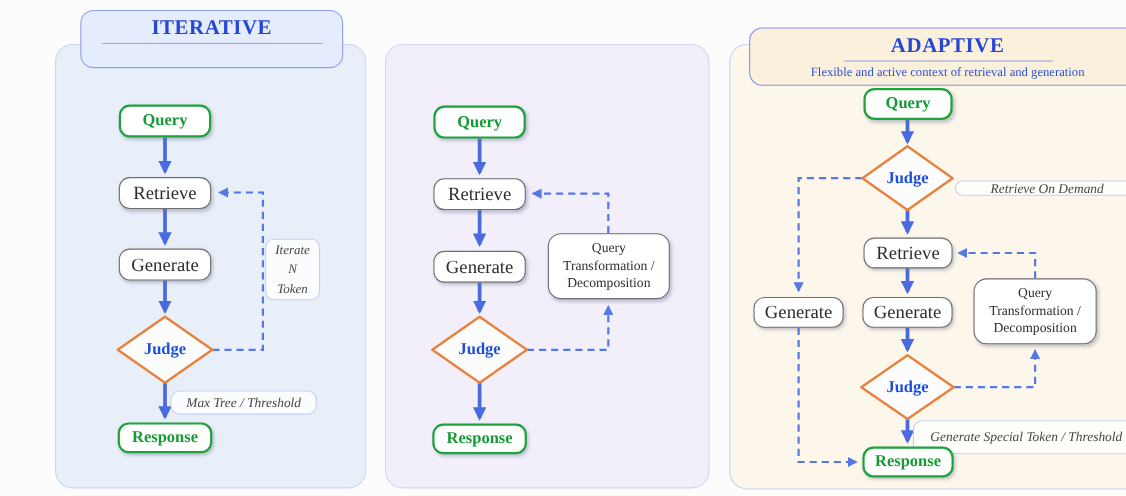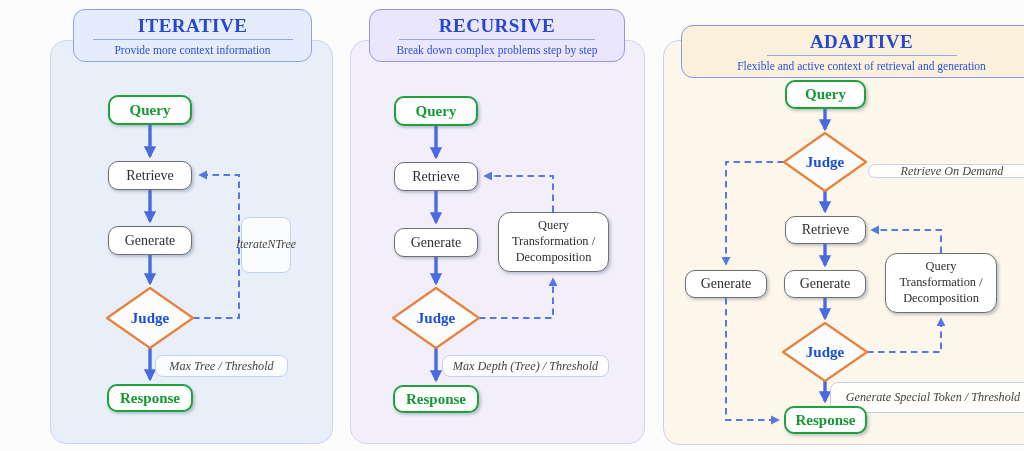--- a/index.html
+++ b/index.html
@@ -12,54 +12,48 @@
   .header{position:absolute;border-radius:12px;border:1.6px solid;text-align:center;
           padding-top:6px;box-sizing:border-box;z-index:6;}
   .header-1{left:33px;top:9px;width:239px;height:53px;background:#e4ecfd;border-color:#8ba3ee;}
   .header-2{left:329px;top:9px;width:256px;height:53px;background:#eae6fd;border-color:#9a92ea;}
   .header-3{left:641px;top:25px;width:361px;height:53px;background:#faf0db;border-color:#8595e7;}
   .title{font-size:19px;font-weight:bold;color:#2646d4;letter-spacing:.5px;line-height:1.05;}
   .rule{height:1.4px;background:#94a8ea;margin:3px auto 4px;}
   .rule-1{width:200px;} .rule-2{width:196px;} .rule-3{width:190px;}
   .subtitle{font-size:11.5px;color:#2b52da;}
   .node{position:absolute;background:#fff;display:flex;align-items:center;justify-content:center;
-        font-size:14px;z-index:3;border-radius:10px;box-sizing:border-box;
+        font-size:17px;z-index:3;border-radius:10px;box-sizing:border-box;
         box-shadow:1.5px 2px 3px rgba(95,105,135,.35);}
   .gray{border:1.8px solid #6f6f6f;color:#2e2e2e;}
   .green{border:2px solid #1da23c;color:#169a35;font-weight:bold;font-size:15px;}
   .multi{font-size:12.4px;line-height:1.28;text-align:center;border-radius:12px;padding:4px;}
   .note{position:absolute;background:rgba(255,255,255,.82);border:1.2px solid #c3d1f1;
         border-radius:8px;color:#454545;font-style:italic;display:flex;align-items:center;
         justify-content:center;font-size:12.2px;z-index:3;box-sizing:border-box;}
-  .note-col{flex-direction:row;line-height:1.45;font-size:11.8px;}
+  .note-col{flex-direction:column;line-height:1.45;font-size:11.8px;}
   .judge{position:absolute;color:#1d4ed8;font-weight:bold;font-size:15px;display:flex;
          align-items:center;justify-content:center;z-index:4;}
   .overlay{position:absolute;left:0;top:0;z-index:2;}
   .arrow{stroke:#4a6be0;stroke-width:3.4;fill:none;}
   .dash{stroke:#5677e8;stroke-width:2;fill:none;stroke-dasharray:6.5 4.5;}
   .diamond{fill:#fcfcfd;stroke:#e8813b;stroke-width:2.2;stroke-linejoin:round;}
 </style>
 </head>
 <body>
 
 <div class="canvas">
 
   <div class="panel panel-1"></div>
   <div class="panel panel-2"></div>
   <div class="panel panel-3"></div>
 
   <div class="header header-1">
     <div class="title">ITERATIVE</div>
     <div class="rule rule-1"></div>
-    <div class="subtitle">Provide more context information</div>
-  </div>
-  <div class="header header-2">
-    <div class="title">RECURSIVE</div>
-    <div class="rule rule-2"></div>
-    <div class="subtitle">Break down complex problems step by step</div>
   </div>
   <div class="header header-3">
     <div class="title">ADAPTIVE</div>
     <div class="rule rule-3"></div>
     <div class="subtitle">Flexible and  active context of retrieval and generation</div>
   </div>
 
   <svg class="overlay" width="1024" height="451" viewBox="0 0 1024 451">
     <defs>
       <marker id="ah" viewBox="0 0 10 10" refX="8" refY="5" markerWidth="3.6" markerHeight="3.6" orient="auto">
@@ -103,35 +97,34 @@
   </svg>
 
   <div class="node green" style="left:68px;top:95px;width:84px;height:30px;">Query</div>
   <div class="node gray" style="left:68px;top:161px;width:84px;height:29px;">Retrieve</div>
   <div class="node gray" style="left:68px;top:226px;width:84px;height:29px;">Generate</div>
   <div class="judge" style="left:67px;top:288px;width:86px;height:60px;">Judge</div>
   <div class="node green" style="left:67px;top:384px;width:86px;height:28px;">Response</div>
   <div class="note note-col" style="left:201px;top:217px;width:50px;height:56px;">
     <div>Iterate</div>
     <div>N</div>
-    <div>Tree</div>
+    <div>Token</div>
   </div>
   <div class="note" style="left:115px;top:355px;width:133px;height:22px;">Max Tree / Threshold</div>
 
   <div class="node green" style="left:354px;top:96px;width:84px;height:30px;">Query</div>
   <div class="node gray" style="left:354px;top:162px;width:84px;height:29px;">Retrieve</div>
   <div class="node gray" style="left:354px;top:228px;width:84px;height:29px;">Generate</div>
   <div class="node gray multi" style="left:458px;top:212px;width:111px;height:60px;flex-direction:column;">
     <div>Query</div>
     <div>Transformation /</div>
     <div>Decomposition</div>
   </div>
   <div class="judge" style="left:353px;top:288px;width:86px;height:60px;">Judge</div>
   <div class="node green" style="left:353px;top:385px;width:86px;height:28px;">Response</div>
-  <div class="note" style="left:402px;top:355px;width:167px;height:22px;">Max Depth (Tree) / Threshold</div>
 
   <div class="node green" style="left:745px;top:80px;width:81px;height:29px;">Query</div>
   <div class="judge" style="left:744px;top:133px;width:82px;height:58px;">Judge</div>
   <div class="note" style="left:828px;top:164px;width:168px;height:14px;">Retrieve On Demand</div>
   <div class="node gray" style="left:745px;top:216px;width:81px;height:28px;">Retrieve</div>
   <div class="node gray" style="left:645px;top:270px;width:82px;height:28px;">Generate</div>
   <div class="node gray" style="left:744px;top:270px;width:82px;height:28px;">Generate</div>
   <div class="node gray multi" style="left:845px;top:253px;width:112px;height:60px;flex-direction:column;">
     <div>Query</div>
     <div>Transformation /</div>

